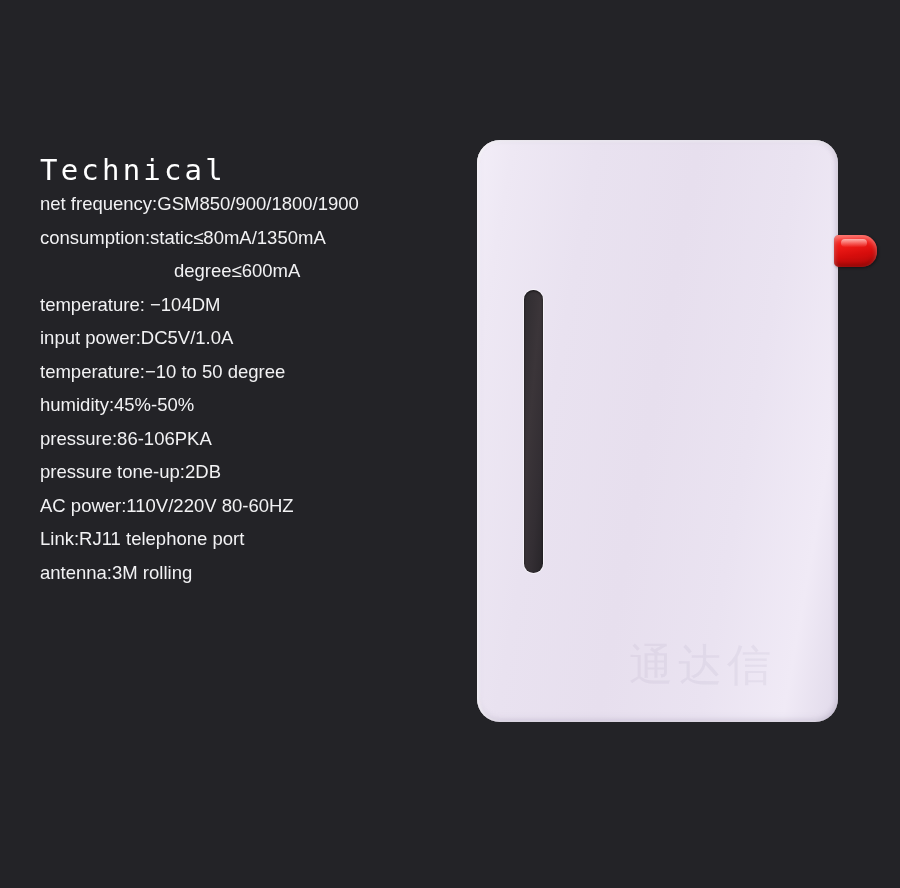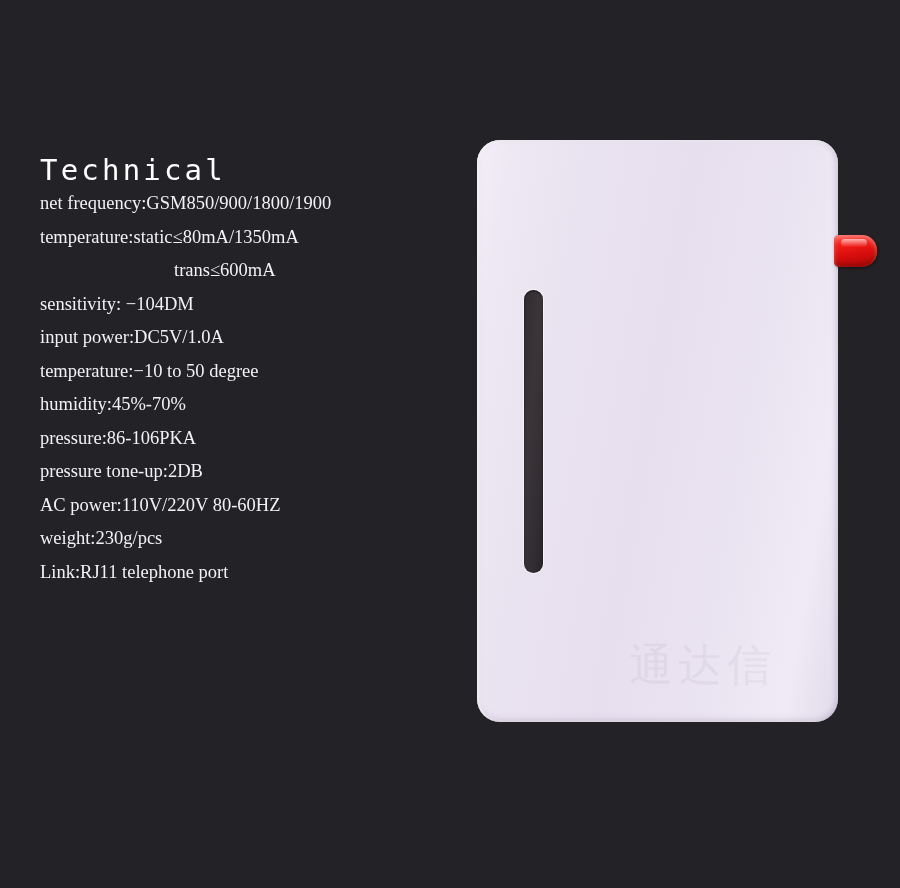--- a/index.html
+++ b/index.html
@@ -27,21 +27,21 @@
   #spec-heading {
     font-family: "DejaVu Sans Mono", monospace;
     font-size: 29px;
     color: #ffffff;
     letter-spacing: 3.2px;
     line-height: 34px;
     white-space: pre;
     font-weight: 400;
   }
   .spec-line {
-    font-family: Liberation Serif, serif;
+    font-family: Liberation Sans, sans-serif;
     font-size: 18.5px;
     color: #f2f2f4;
     line-height: 33.5px;
     height: 33.5px;
     white-space: pre;
     letter-spacing: 0px;
   }
   .spec-line.indented {
     padding-left: 134px;
   }
@@ -132,31 +132,31 @@
     background: linear-gradient(180deg,rgba(255,205,200,0.78),rgba(255,120,110,0.05));
   }
 </style>
 </head>
 <body>
 
 <div id="spec-panel">
   <div id="spec-heading">Technical</div>
   <div id="spec-lines">
       <div class="spec-line">net frequency:GSM850/900/1800/1900</div>
-      <div class="spec-line">temperature:static≤80mA/1350mA</div>
-      <div class="spec-line indented">trans≤600mA</div>
-      <div class="spec-line">sensitivity: −104DM</div>
+      <div class="spec-line">consumption:static≤80mA/1350mA</div>
+      <div class="spec-line indented">degree≤600mA</div>
+      <div class="spec-line">temperature: −104DM</div>
       <div class="spec-line">input power:DC5V/1.0A</div>
       <div class="spec-line">temperature:−10 to 50 degree</div>
-      <div class="spec-line">humidity:45%-70%</div>
+      <div class="spec-line">humidity:45%-50%</div>
       <div class="spec-line">pressure:86-106PKA</div>
       <div class="spec-line">pressure tone-up:2DB</div>
       <div class="spec-line">AC power:110V/220V 80-60HZ</div>
-      <div class="spec-line">weight:230g/pcs</div>
       <div class="spec-line">Link:RJ11 telephone port</div>
+      <div class="spec-line">antenna:3M rolling</div>
     </div>
 </div>
 
 <div id="device-area">
 
   <div id="device-body">
 
     <div id="device-watermark">通达信</div>
 
   </div>

